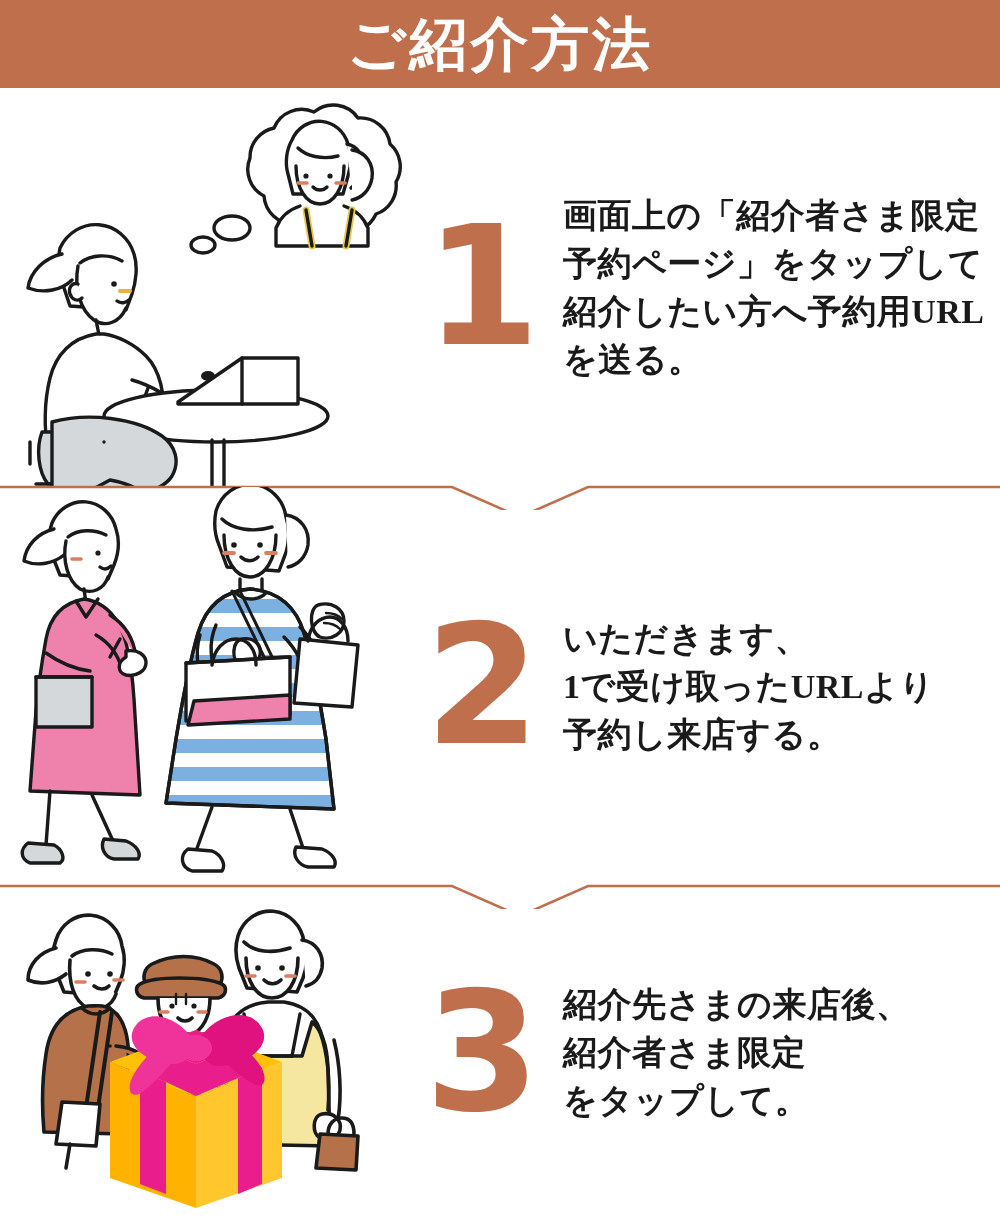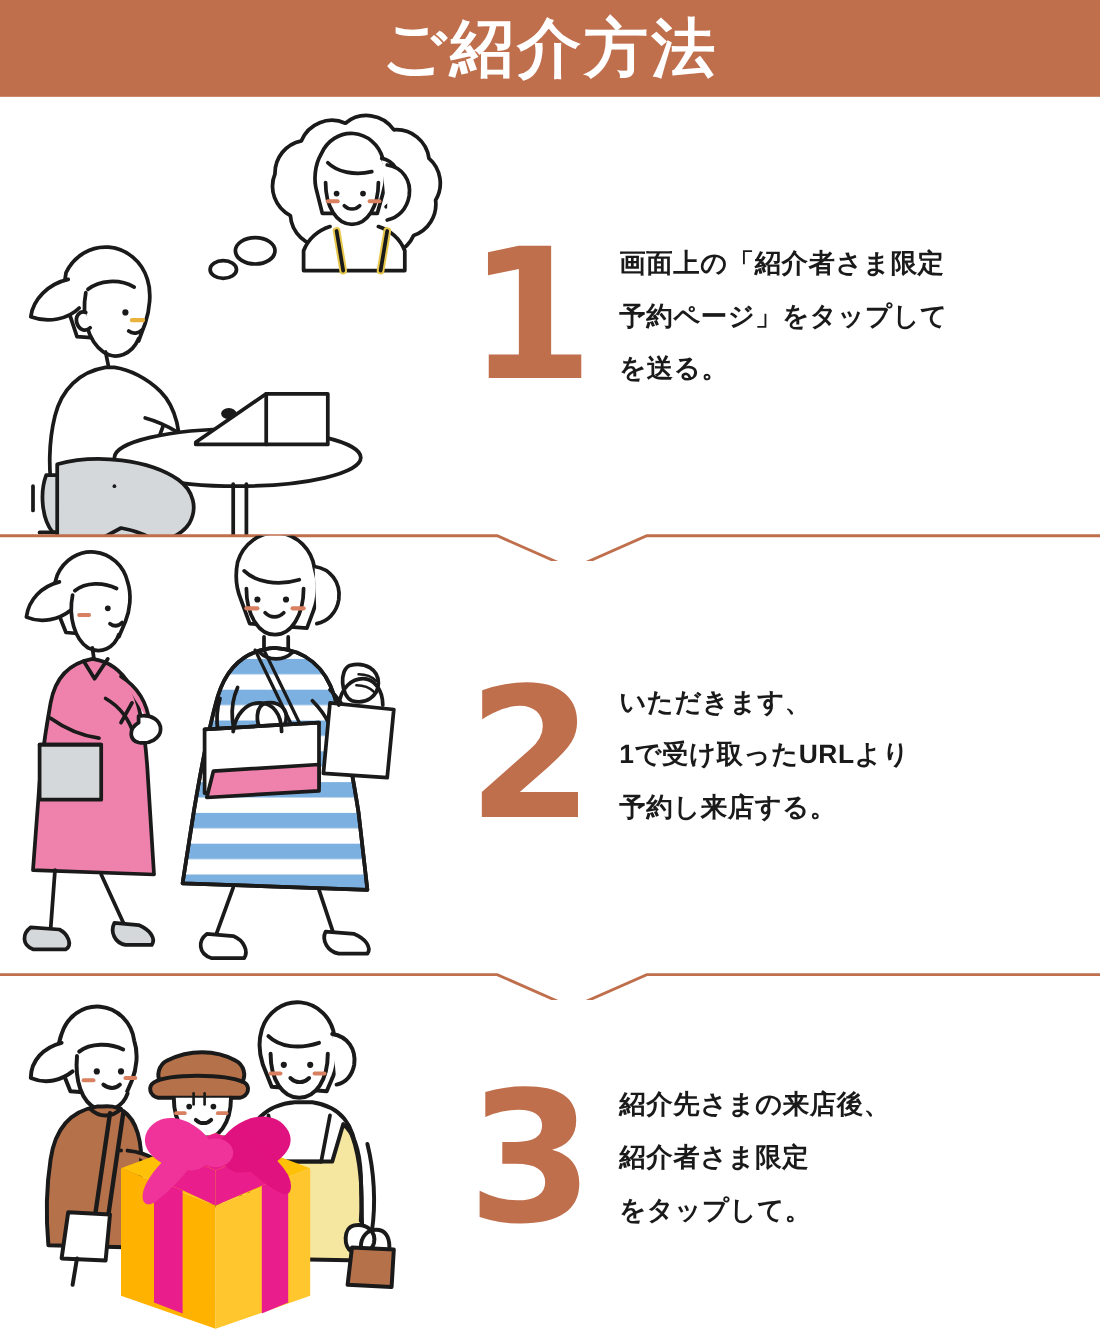--- a/index.html
+++ b/index.html
@@ -50,27 +50,27 @@
   .step-number {
     color:#c06f4d;
     font-size:165px;
     font-weight:700;
     line-height:1;
     font-family:"DejaVu Sans","Liberation Sans",sans-serif;
   }
 
   .text-cell { flex:1 1 auto; padding-left:18px; }
   .step-text-line {
-    font-size:24px;
+    font-size:34px;
     font-weight:700;
     line-height:48px;
     letter-spacing:0.5px;
     color:#1a1a1a;
     white-space:nowrap;
-    font-family:Liberation Sans, sans-serif;
+    font-family:Liberation Serif, serif;
   }
 
   
   .divider { position:absolute; left:0; width:1000px; height:40px; pointer-events:none; }
   .divider-1 { top:470px; }
   .divider-2 { top:869px; }
 </style>
 </head>
 <body>
 
@@ -195,20 +195,21 @@
       </svg>
     </div>
 
     <div class="num-cell">
       <div class="step-number">1</div>
     </div>
 
     <div class="text-cell">
       <div class="step-text-line">画面上の「紹介者さま限定</div>
       <div class="step-text-line">予約ページ」をタップして</div>
+      <div class="step-text-line">紹介したい方へ予約用URL</div>
       <div class="step-text-line">を送る。</div>
     </div>
   </div>
 
   <div class="divider divider-1">
     <svg viewBox="0 0 1000 40" xmlns="http://www.w3.org/2000/svg">
       <path d="M0 17 L452 17 L520 47 L588 17 L1000 17" fill="none" stroke="#c06f4d" stroke-width="2.6"></path>
     </svg>
   </div>
 

